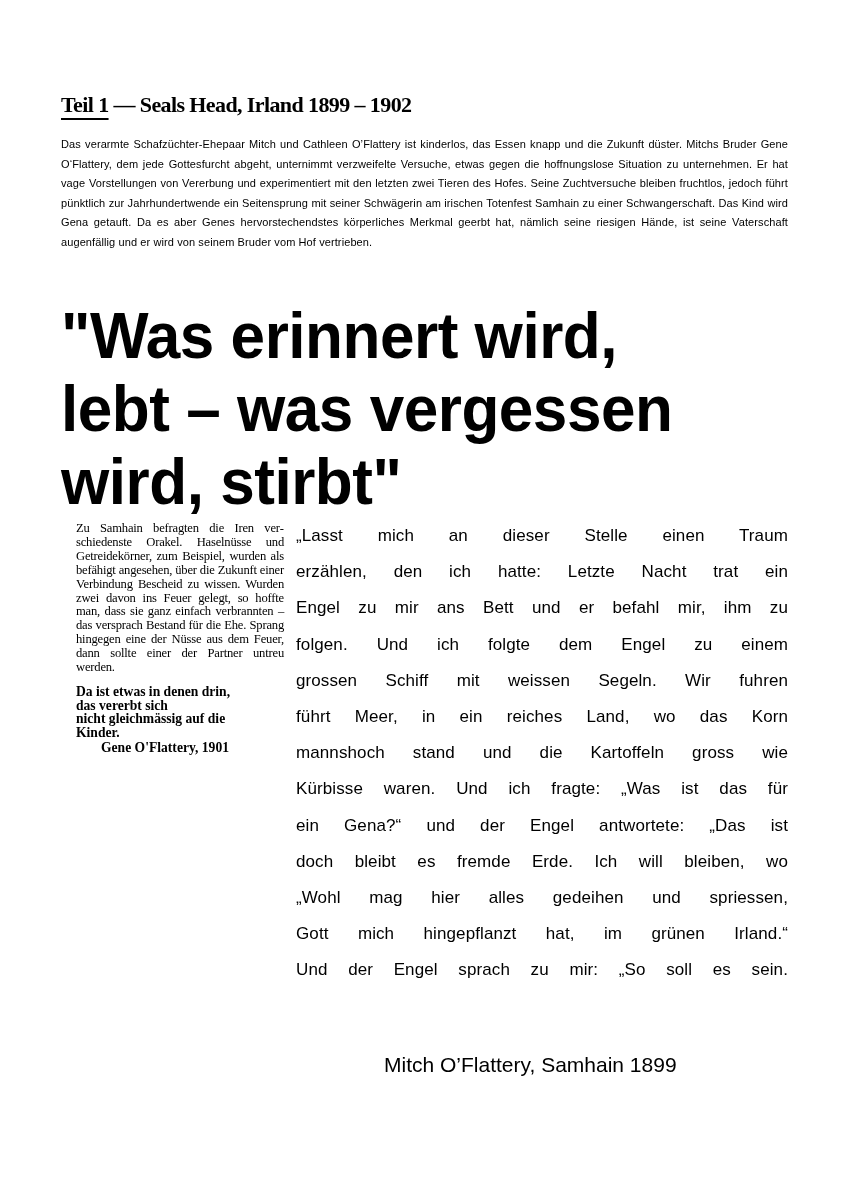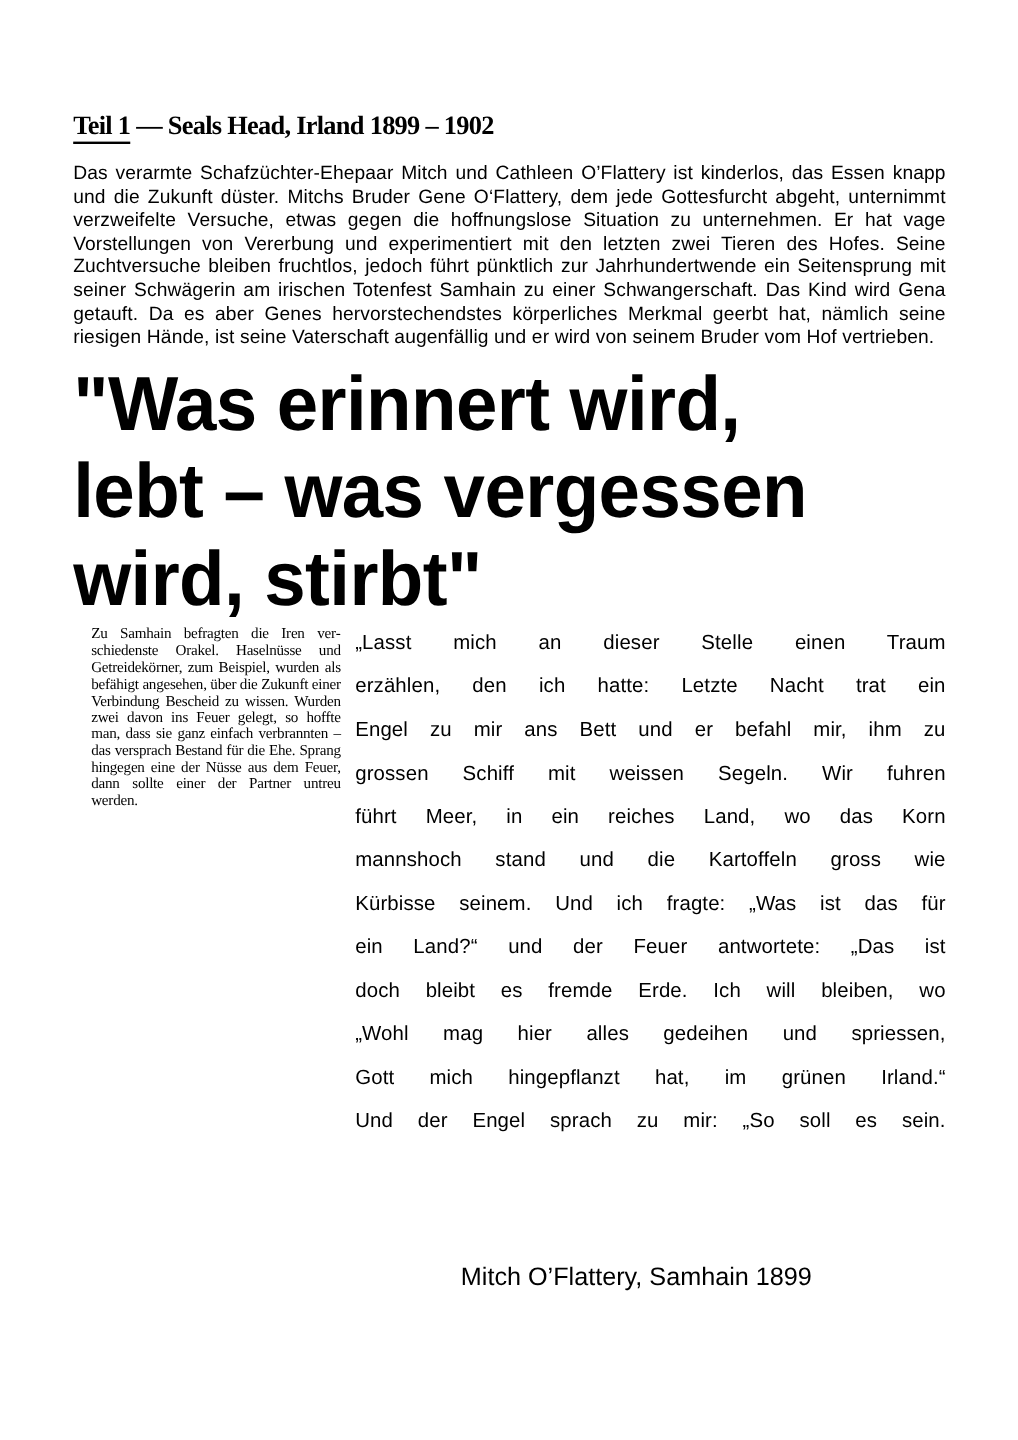--- a/index.html
+++ b/index.html
@@ -12,21 +12,21 @@
       font-weight: bold; font-size: 22px; letter-spacing: -0.6px;
       white-space: nowrap; margin: 0;
     }
     .section-title .part {
       text-decoration: underline; text-decoration-thickness: 1.5px; text-underline-offset: 6px;
     }
 
     .intro {
       position: absolute; left: 61px; top: 135px; width: 727px;
       font-family: "Liberation Sans", "DejaVu Sans", sans-serif;
-      font-size: 16px; line-height: 19.6px; text-align: justify;
+      font-size: 11px; line-height: 19.6px; text-align: justify;
       margin: 0; letter-spacing: 0.1px;
     }
 
     .headline {
       position: absolute; left: 61px; top: 300px; width: 760px;
       font-family: "Liberation Sans", "DejaVu Sans", sans-serif;
       font-weight: bold; font-size: 64px; line-height: 73px;
       letter-spacing: -0.5px; margin: 0;
     }
     .headline span { display: block; white-space: nowrap; transform: scaleX(0.97); transform-origin: left; }
@@ -71,31 +71,39 @@
   <p class="intro">Das verarmte Schafzüchter-Ehepaar Mitch und Cathleen O’Flattery ist kinderlos, das Essen knapp und die Zukunft düster. Mitchs Bruder Gene O‘Flattery, dem jede Gottesfurcht abgeht, unternimmt verzweifelte Versuche, etwas gegen die hoffnungslose Situation zu unternehmen. Er hat vage Vorstel­lungen von Vererbung und experimentiert mit den letzten zwei Tieren des Hofes. Seine Zuchtversuche bleiben fruchtlos, jedoch führt pünktlich zur Jahrhundertwende ein Seitensprung mit seiner Schwägerin am irischen Totenfest Samhain zu einer Schwangerschaft. Das Kind wird Gena getauft. Da es aber Genes hervorstechendstes körperliches Merkmal geerbt hat, nämlich seine riesigen Hände, ist seine Vaterschaft augenfällig und er wird von seinem Bruder vom Hof vertrieben.</p>
 
   <h1 class="headline">
     <span>"Was erinnert wird,</span>
     <span>lebt – was vergessen</span>
     <span>wird, stirbt"</span>
   </h1>
 
   <aside class="side-col">
     <p class="side-text">Zu Samhain befragten die Iren ver­schiedenste Orakel. Haselnüsse und Getreidekörner, zum Beispiel, wurden als befähigt angesehen, über die Zukunft einer Verbindung Bescheid zu wissen. Wurden zwei davon ins Feuer gelegt, so hoffte man, dass sie ganz einfach verbrann­ten – das versprach Bestand für die Ehe. Sprang hingegen eine der Nüsse aus dem Feuer, dann sollte einer der Partner untreu werden.</p>
+    <p class="side-quote">
+      <span>Da ist etwas in denen drin,</span>
+      <span>das vererbt sich</span>
+      <span>nicht gleichmässig auf die</span>
+      <span>Kinder.</span>
+      <span class="attr">Gene O'Flattery, 1901</span>
+    </p>
   </aside>
 
   <blockquote class="main-quote">
     <span class="line">„Lasst mich an dieser Stelle einen Traum</span>
     <span class="line">erzählen, den ich hatte: Letzte Nacht trat ein</span>
     <span class="line">Engel zu mir ans Bett und er befahl mir, ihm zu</span>
+    <span class="line">folgen. Und ich folgte dem Engel zu einem</span>
     <span class="line">grossen Schiff mit weissen Segeln. Wir fuhren</span>
     <span class="line">führt Meer, in ein reiches Land, wo das Korn</span>
     <span class="line">mannshoch stand und die Kartoffeln gross wie</span>
-    <span class="line">Kürbisse seinem. Und ich fragte: „Was ist das für</span>
-    <span class="line">ein Land?“ und der Feuer antwortete: „Das ist</span>
+    <span class="line">Kürbisse waren. Und ich fragte: „Was ist das für</span>
+    <span class="line">ein Gena?“ und der Engel antwortete: „Das ist</span>
     <span class="line">doch bleibt es fremde Erde. Ich will bleiben, wo</span>
     <span class="line">„Wohl mag hier alles gedeihen und spriessen,</span>
     <span class="line">Gott mich hingepflanzt hat, im grünen Irland.“</span>
     <span class="line">Und der Engel sprach zu mir: „So soll es sein.</span>
   </blockquote>
 
   <p class="quote-attr">Mitch O’Flattery, Samhain 1899</p>
 
 </div>
 

